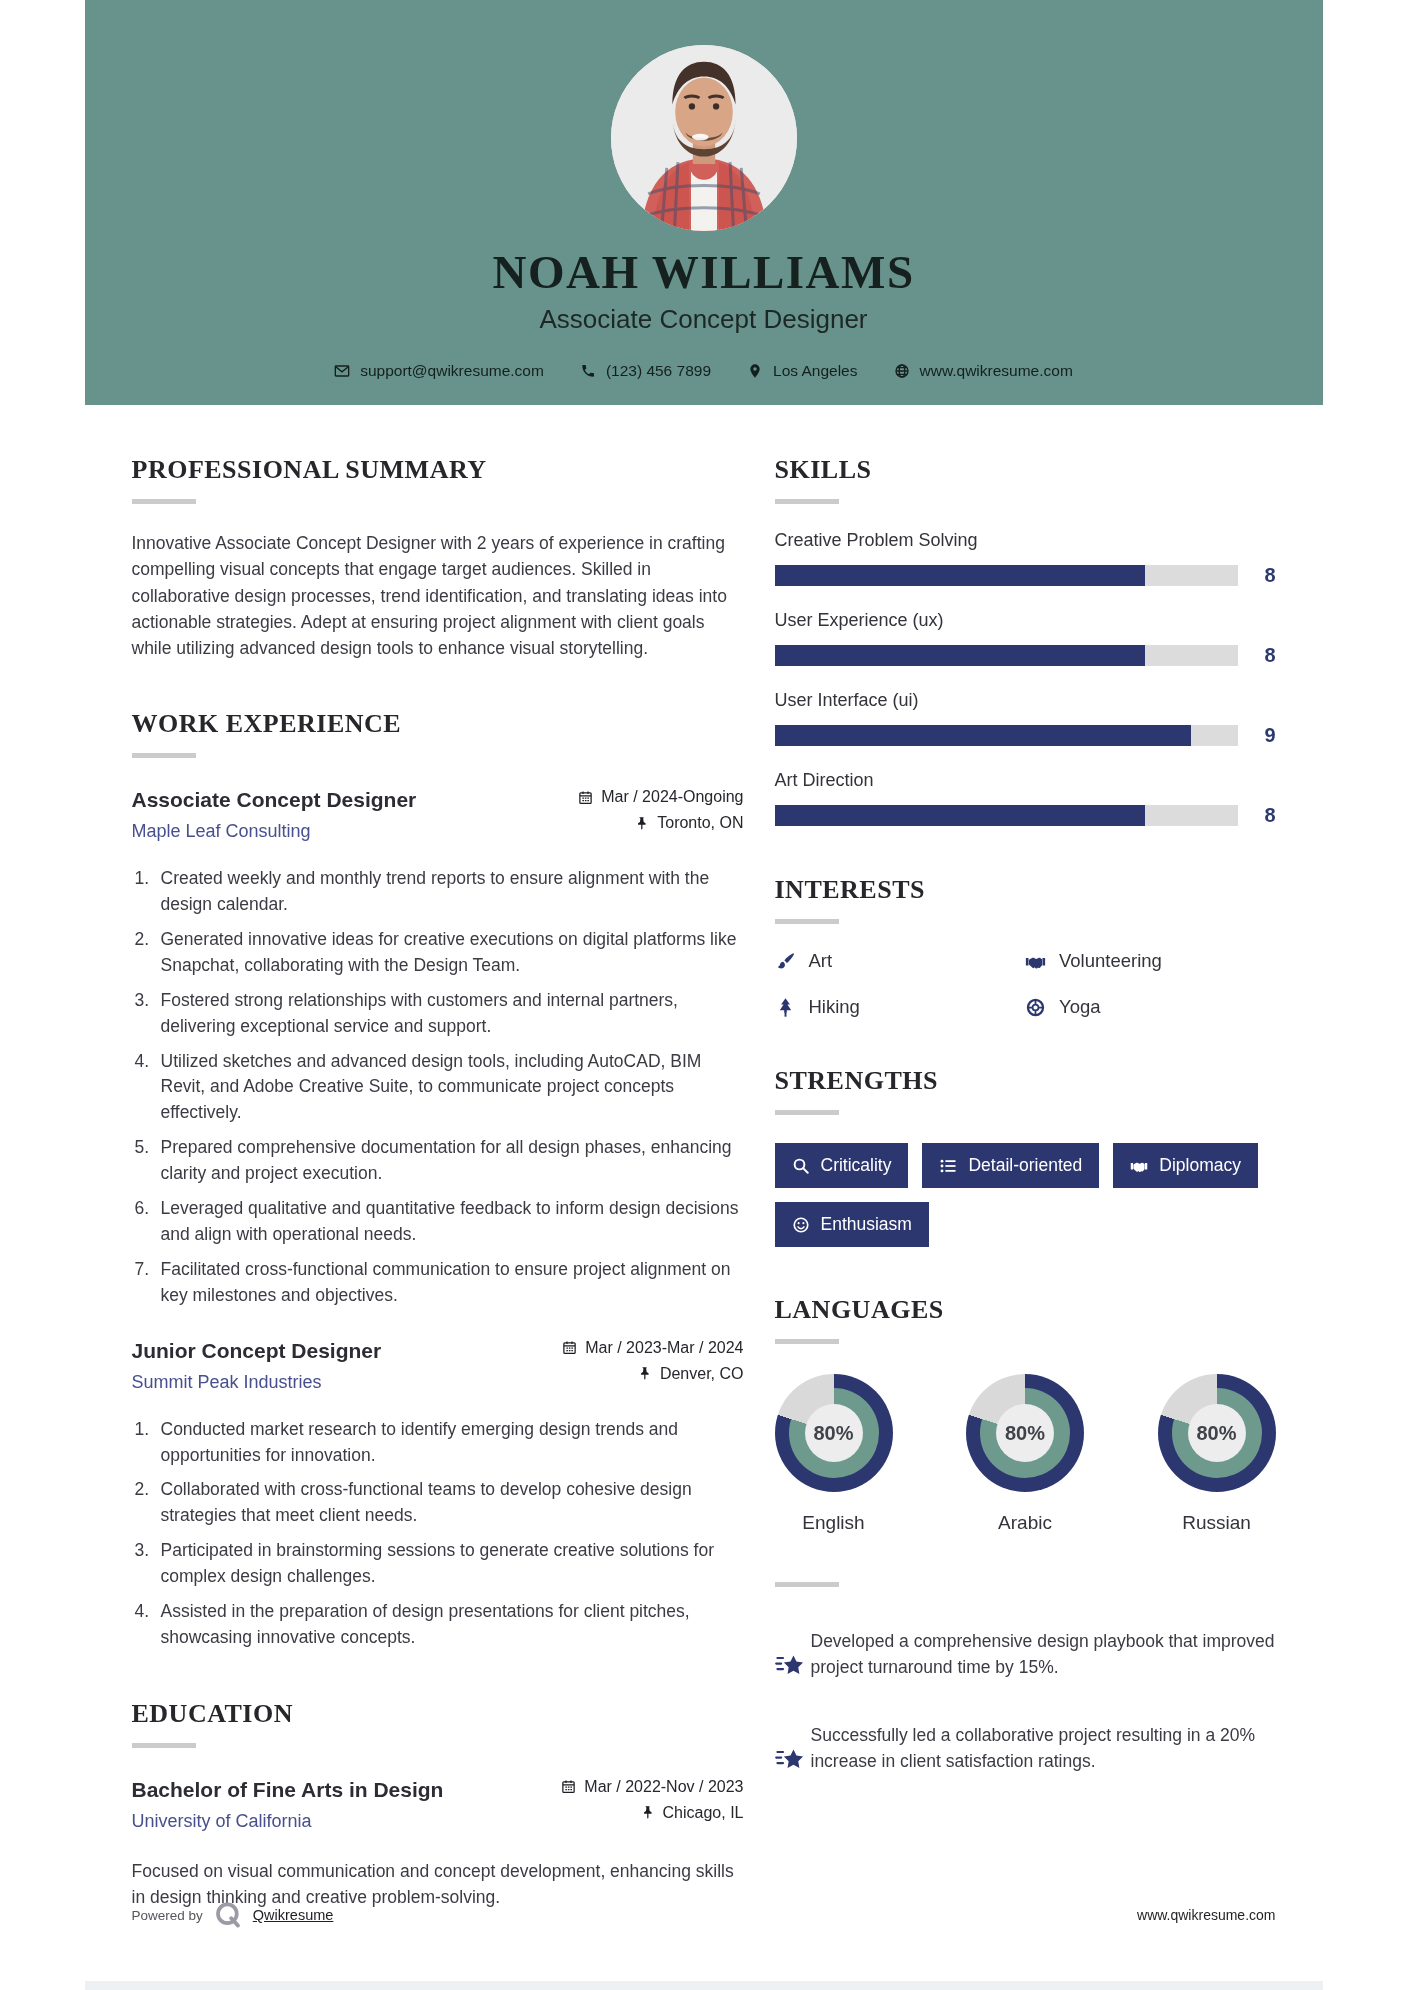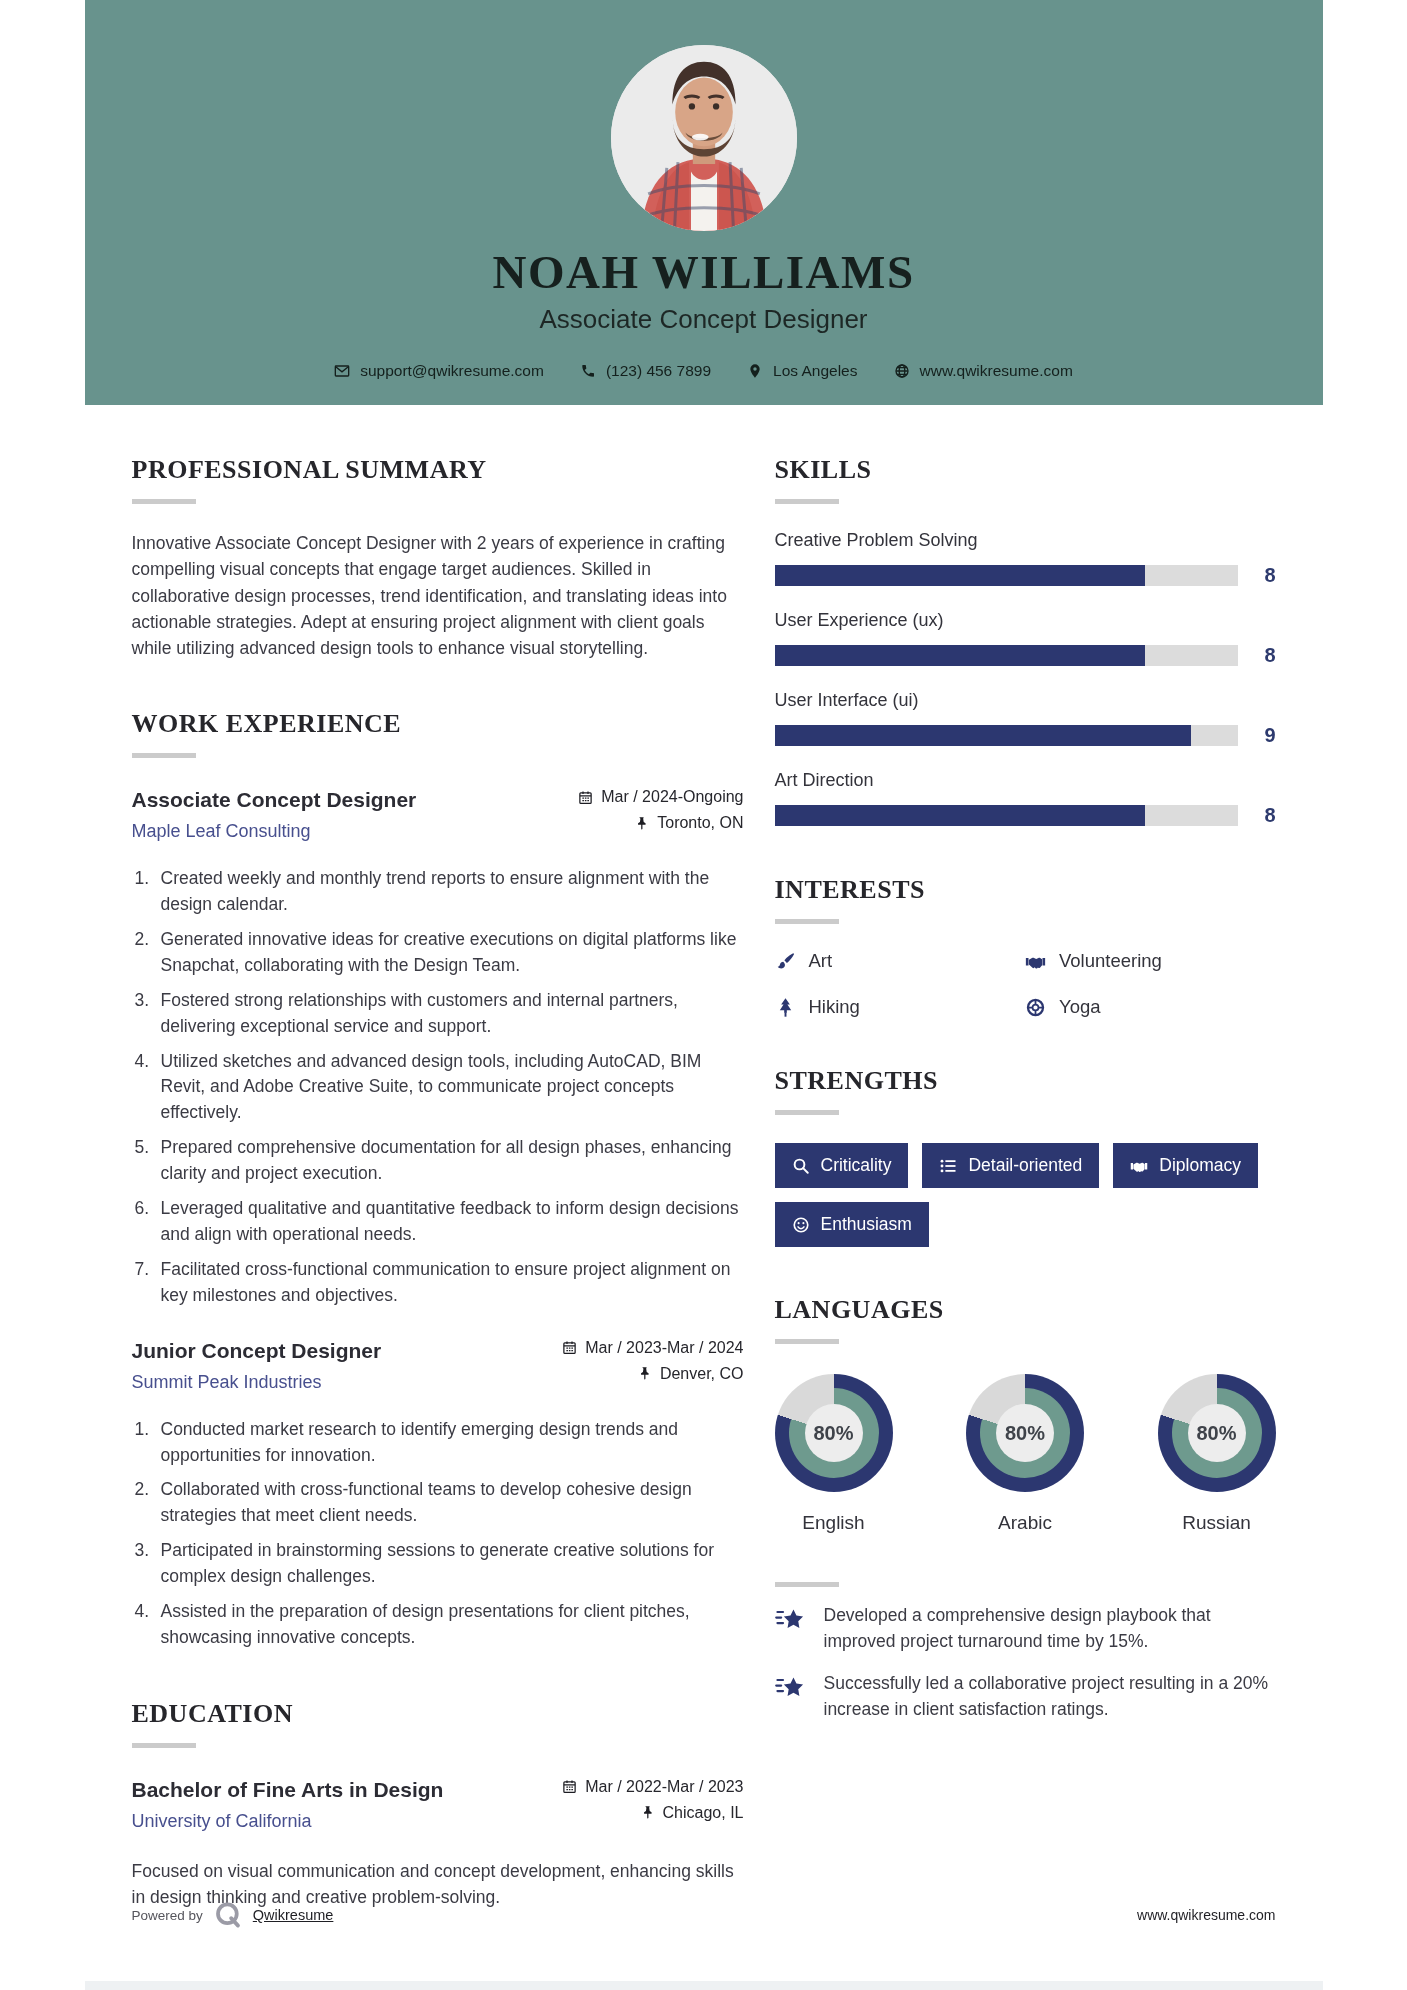--- a/index.html
+++ b/index.html
@@ -61,21 +61,21 @@
   
   .langs { display:flex; justify-content:space-between; margin-top:30px; }
   .lang { width:118px; text-align:center; }
   .donut { position:relative; width:118px; height:118px; border-radius:50%; }
   .donut .ring2 { position:absolute; inset:14px; border-radius:50%; }
   .donut .hole { position:absolute; inset:30px; border-radius:50%; background:#ededed; display:flex; align-items:center; justify-content:center; }
   .donut .pct { font-size:20px; font-weight:bold; color:#3f434a; }
   .lang-label { margin-top:20px; font-size:19px; color:#33333b; }
 
   
-  .ach { display:flex; gap:17px; margin-top:16px; }
+  .ach { display:flex; gap:4px; margin-top:42px;align-items:flex-end; }
   .ach .ic { width:32px; height:30px; color:#2c3770; flex:0 0 auto; margin-top:2px; }
   .ach-text { font-size:17.5px; line-height:1.48; color:#3b3b44; }
 
   
   .footer { position:absolute; left:47px; right:47px; top:1900px; display:flex; align-items:center; }
   .powered { display:flex; align-items:center; gap:10px; }
   .powered-label { font-size:13.5px; color:#55555c; }
   .q-logo { width:30px; height:30px; color:#9b9ba6; }
   .q-logo svg { width:100%; height:100%; }
   .brand-link { font-size:14.5px; color:#1f1f24; text-decoration:underline; }
@@ -237,21 +237,21 @@
             <div>
               <div class="job-title">Bachelor of Fine Arts in Design</div>
               <div class="job-company">University of California</div>
             </div>
             <div class="job-meta">
               <div class="meta-row">
                   <span class="ic"><svg viewBox="0 0 24 24">
                       <rect x="3" y="4.5" width="18" height="17" rx="1.5" fill="none" stroke="currentColor" stroke-width="2"></rect>
                       <path d="M3 9.5h18M8 2.5v4M16 2.5v4M7 13h2.5M11 13h2.5M15 13h2.5M7 17h2.5M11 17h2.5M15 17h2.5" stroke="currentColor" stroke-width="2" fill="none"></path>
                     </svg></span>
-                  <span>Mar / 2022-Mar / 2023</span>
+                  <span>Mar / 2022-Nov / 2023</span>
                 </div>
               <div class="meta-row">
                   <span class="ic"><svg viewBox="0 0 24 24">
                       <path d="M8.5 2h7l-.8 2.2.8 5.3 3 2v2.5h-5v6.5l-1 1.5-1-1.5V14h-5v-2.5l3-2 .8-5.3z" fill="currentColor"></path>
                     </svg></span>
                   <span>Chicago, IL</span>
                 </div>
             </div>
           </div>
           <p class="edu-desc">Focused on visual communication and concept development, enhancing skills in design thinking and creative problem-solving.</p>

